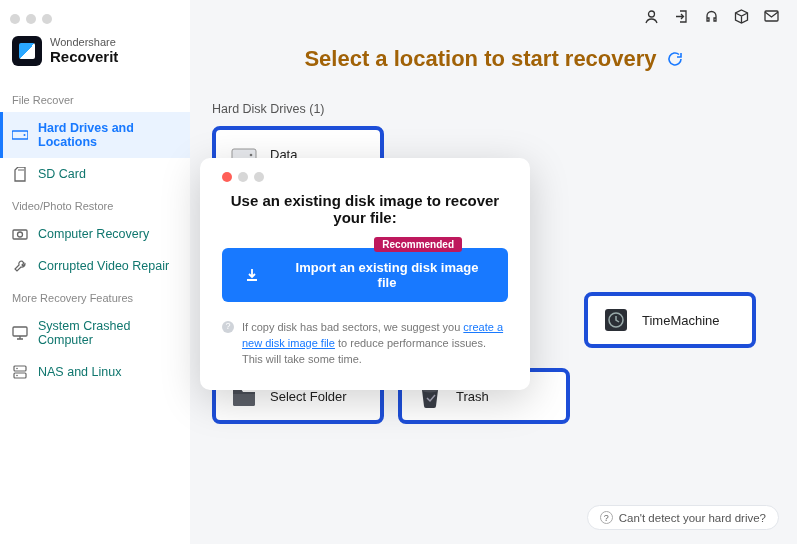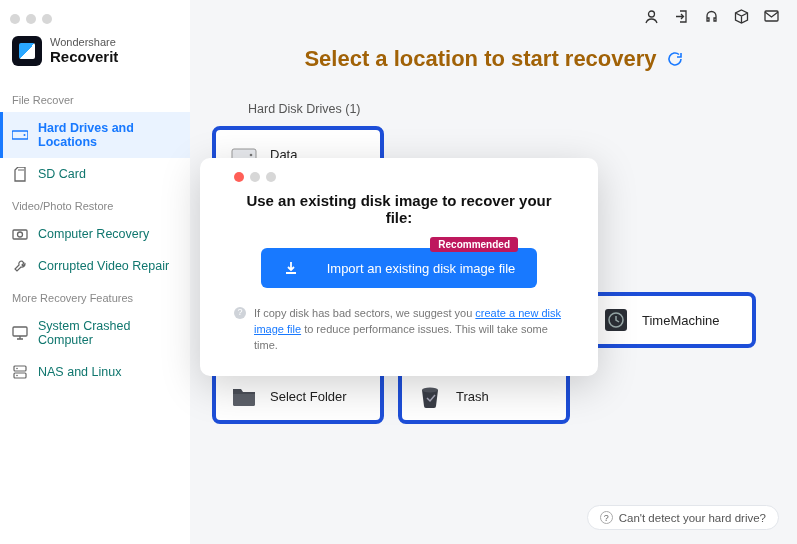--- a/index.html
+++ b/index.html
@@ -22,36 +22,36 @@
 .side-icon { width: 16px; height: 14px; display: inline-flex; align-items: center; justify-content: center; }
 
 
 .main { flex: 1; position: relative; padding: 0 22px; }
 .topbar { position: absolute; right: 18px; top: 8px; display: flex; gap: 14px; }
 .top-icon { width: 16px; height: 16px; color: #333; cursor: pointer; display: inline-flex; align-items: center; justify-content: center; }
 
 .page-title { font-size: 22px; font-weight: 700; color: #a16207; text-align: center; margin-top: 46px; display: flex; justify-content: center; align-items: center; gap: 10px; }
 .refresh { color: #1879ff; cursor: pointer; display:inline-flex; }
 
-.section-head { font-size: 12.5px; color: #555; margin-top: 30px; margin-left: 36px; }
+.section-head { font-size: 12.5px; color: #555; margin-top: 30px; }
 .cards { display: flex; gap: 14px; flex-wrap: wrap; margin-top: 10px; }
 .card { background: #fff; border: 4px solid #1d4ed8; border-radius: 8px; width: 172px; height: 56px; display: flex; align-items: center; gap: 12px; padding: 0 14px; cursor: pointer; }
 .card-icon { width: 28px; height: 28px; display: inline-flex; align-items: center; justify-content: center; }
 .card-label { font-size: 13px; color: #222; }
 
 
-.modal { position: absolute; left: 200px; top: 158px; width: 398px; background: #fff; border-radius: 10px; box-shadow: 0 10px 40px rgba(0,0,0,.18); padding: 14px 34px 22px; z-index: 20; }
+.modal { position: absolute; left: 200px; top: 158px; width: 330px; background: #fff; border-radius: 10px; box-shadow: 0 10px 40px rgba(0,0,0,.18); padding: 14px 22px 22px; z-index: 20; }
 .modal-controls { display: flex; gap: 6px; margin-bottom: 10px; }
 .mc-dot { width: 10px; height: 10px; border-radius: 50%; background: #d7d7d7; }
 .mc-dot.red { background: #ff5f57; }
 .modal-title { font-size: 15px; font-weight: 700; text-align: center; color: #111; margin-bottom: 12px; }
 .modal-tip { font-size: 12px; color: #444; text-align: center; line-height: 1.5; padding: 0 4px; }
 .import-wrap { position: relative; display: flex; justify-content: center; margin: 22px 0 18px; }
 .badge { position: absolute; top: -11px; right: 46px; background: #be185d; color: #fff; font-size: 10px; font-weight: 600; padding: 2px 8px; border-radius: 3px; }
-.import-btn { background: #1879ff; color: #fff; border: none; border-radius: 6px; padding: 12px 22px; font-size: 13px; font-weight: 400; display: flex; align-items: center; gap: 28px; cursor: pointer; }
+.import-btn { background: #1879ff; color: #fff; border: none; border-radius: 6px; padding: 12px 22px; font-size: 13px; font-weight: 700; display: flex; align-items: center; gap: 28px; cursor: pointer; }
 .modal-footer { display: flex; gap: 8px; font-size: 11px; color: #777; line-height: 1.45; }
 .modal-footer a { color: #1879ff; text-decoration: underline; cursor: pointer; }
 .info-icon { width: 12px; height: 12px; border-radius: 50%; background: #cfd3d9; color: #fff; font-size: 9px; display: inline-flex; align-items: center; justify-content: center; flex-shrink: 0; margin-top: 1px; }
 
 
 .detect-link { position: absolute; right: 18px; bottom: 14px; background: #fff; border: 1px solid #e3e6eb; border-radius: 16px; padding: 5px 12px; font-size: 11.5px; color: #555; display: flex; align-items: center; gap: 6px; cursor: pointer; }
 .q-icon { width: 13px; height: 13px; border-radius: 50%; border: 1px solid #aaa; font-size: 9px; display: inline-flex; align-items: center; justify-content: center; color: #666; }
 
 svg { display: block; }
 </style>

